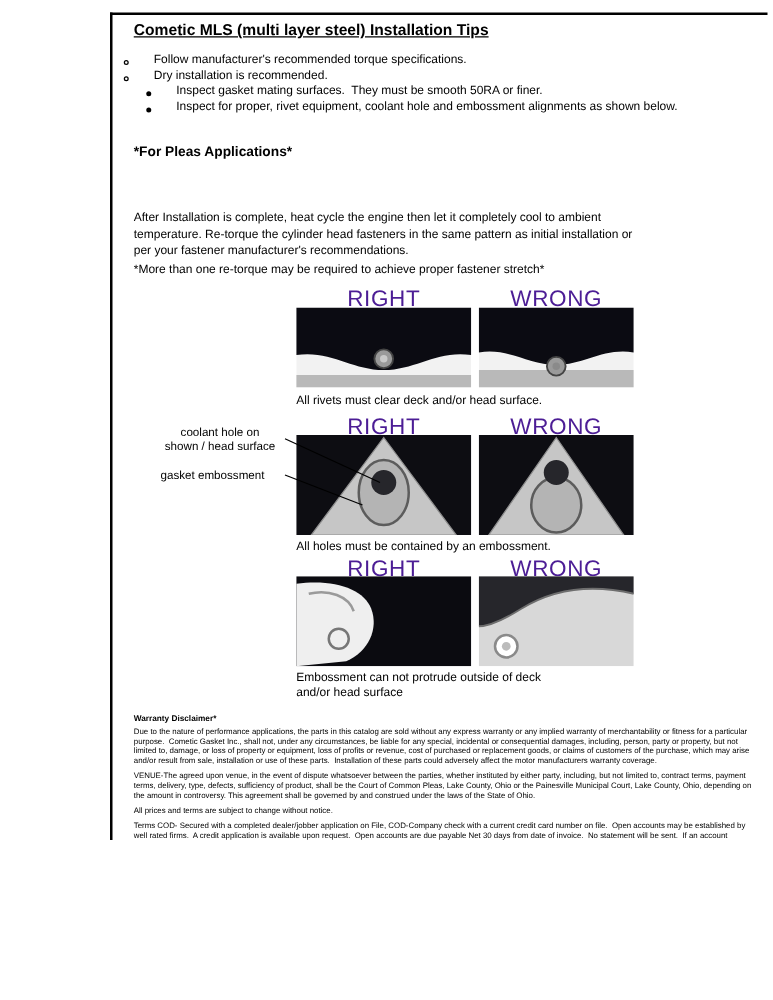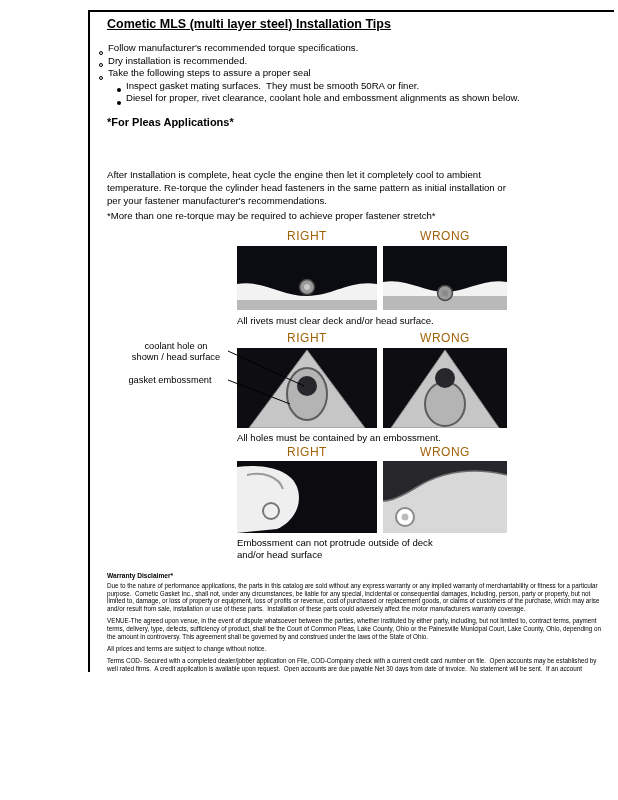--- a/index.html
+++ b/index.html
@@ -7,33 +7,33 @@
   body { font-family:"Liberation Sans", sans-serif; color:#000; }
   .page { position:relative; width:618px; height:672px; background:#fff; overflow:hidden; }
 
   .frame { position:absolute; left:88px; top:10px; width:526px; height:790px;
            border-left:2px solid #000; border-top:2px solid #000; }
 
   .title { position:absolute; left:107px; top:17px; font-size:12.5px; font-weight:bold;
            text-decoration:underline; white-space:pre; }
 
   .tips { position:absolute; left:99px; top:42px; width:505px; }
-  .tip { display:flex; align-items:flex-end; gap:5px; font-size:9.6px; line-height:12.6px; }
+  .tip { display:flex; align-items:center; gap:20px; font-size:9.6px; line-height:12.6px; }
   .tip.sub { margin-left:18px; }
   .mk-o { flex:none; width:4px; height:4px; border:1px solid #000; border-radius:50%; margin-top:4px; }
   .mk-f { flex:none; width:4px; height:4px; background:#000; border-radius:50%; margin-top:4px; }
   .tip span.t { white-space:pre-wrap; }
 
   .diesel-h { position:absolute; left:107px; top:116px; font-size:11px; font-weight:bold; }
   .body-p { position:absolute; left:107px; width:414px; font-size:9.6px; line-height:13px; white-space:pre-wrap; }
   .p1 { top:135px; }
   .p2 { top:168px; }
   .note { top:209px; width:440px; }
 
-  .dg-label { position:absolute; font-size:12px; text-align:center; color:#a16207; letter-spacing:0.5px; }
+  .dg-label { position:absolute; font-size:18px; text-align:center; color:#4c1d95; letter-spacing:0.5px; }
   .dg-panel { position:absolute; display:block; }
   .dg-caption { position:absolute; font-size:9.6px; line-height:12px; white-space:pre-wrap; }
 
   .lab-l { left:237px; width:140px; }
   .lab-r { left:383px; width:124px; }
   .row1 .dg-label { top:229px; }
   .row2 .dg-label { top:331px; }
   .row3 .dg-label { top:445px; }
 
   .ann { position:absolute; font-size:9.3px; line-height:11px; text-align:center; }
@@ -60,31 +60,27 @@
 
   <div class="tips">
     <div class="tip">
       <span class="mk-o"></span>
       <span class="t">Follow manufacturer's recommended torque specifications.</span>
     </div>
     <div class="tip">
       <span class="mk-o"></span>
       <span class="t">Dry installation is recommended.</span>
     </div>
-    <div class="tip">
-      <span class="mk-o"></span>
-      <span class="t">Take the following steps to assure a proper seal</span>
-    </div>
     <div class="tip sub">
       <span class="mk-f"></span>
       <span class="t">Inspect gasket mating surfaces.  They must be smooth 50RA or finer.</span>
     </div>
     <div class="tip sub">
       <span class="mk-f"></span>
-      <span class="t">Diesel for proper, rivet clearance, coolant hole and embossment alignments as shown below.</span>
+      <span class="t">Inspect for proper, rivet equipment, coolant hole and embossment alignments as shown below.</span>
     </div>
   </div>
 
   <div class="diesel-h">*For Pleas Applications*</div>
   <div class="body-p p2">After Installation is complete, heat cycle the engine then let it completely cool to ambient temperature. Re-torque the cylinder head fasteners in the same pattern as initial installation or per your fastener manufacturer's recommendations.</div>
   <div class="body-p note">*More than one re-torque may be required to achieve proper fastener stretch*</div>
 
   <div class="row1">
     <div class="dg-label lab-l">RIGHT</div>
     <div class="dg-label lab-r">WRONG</div>

